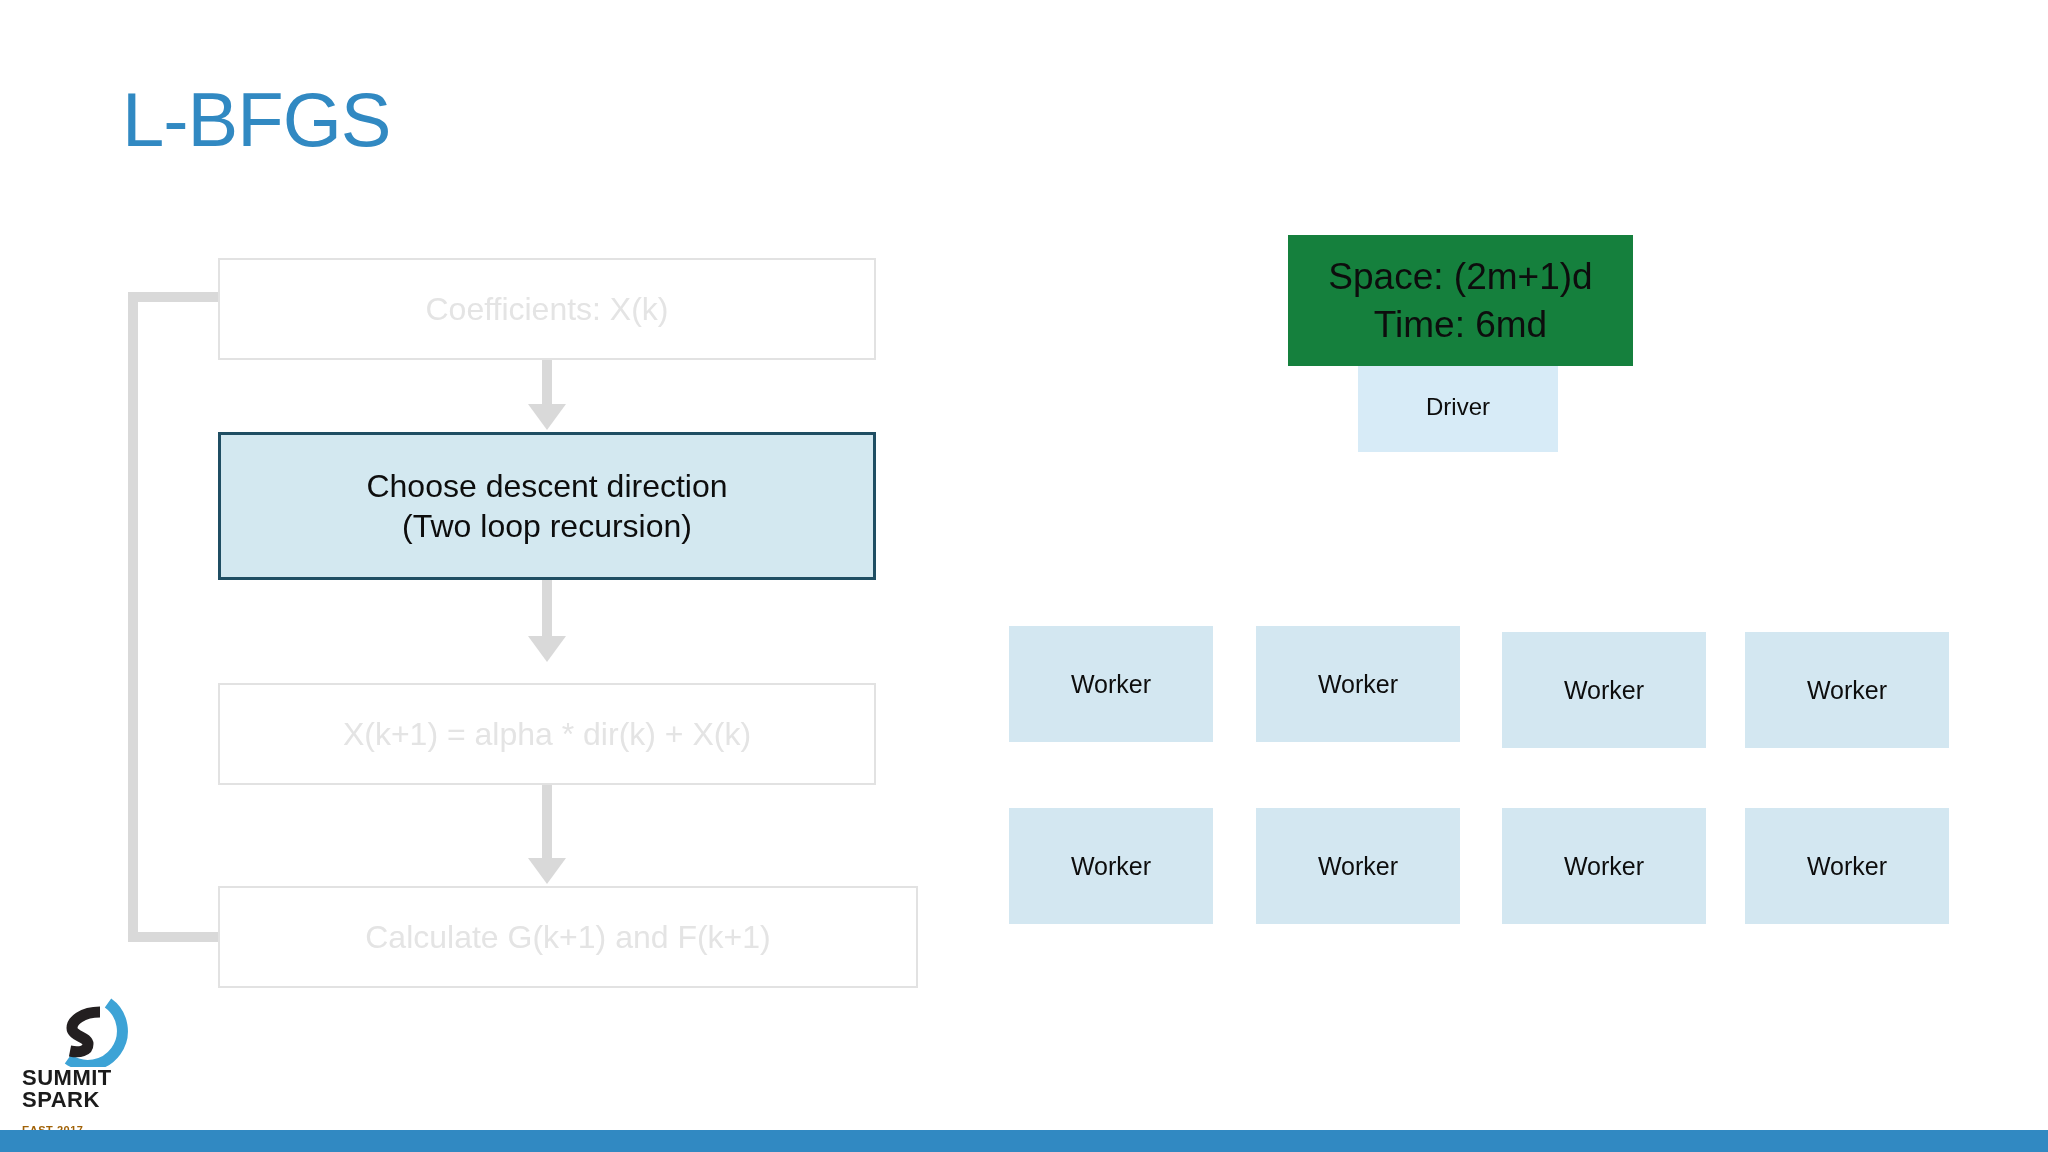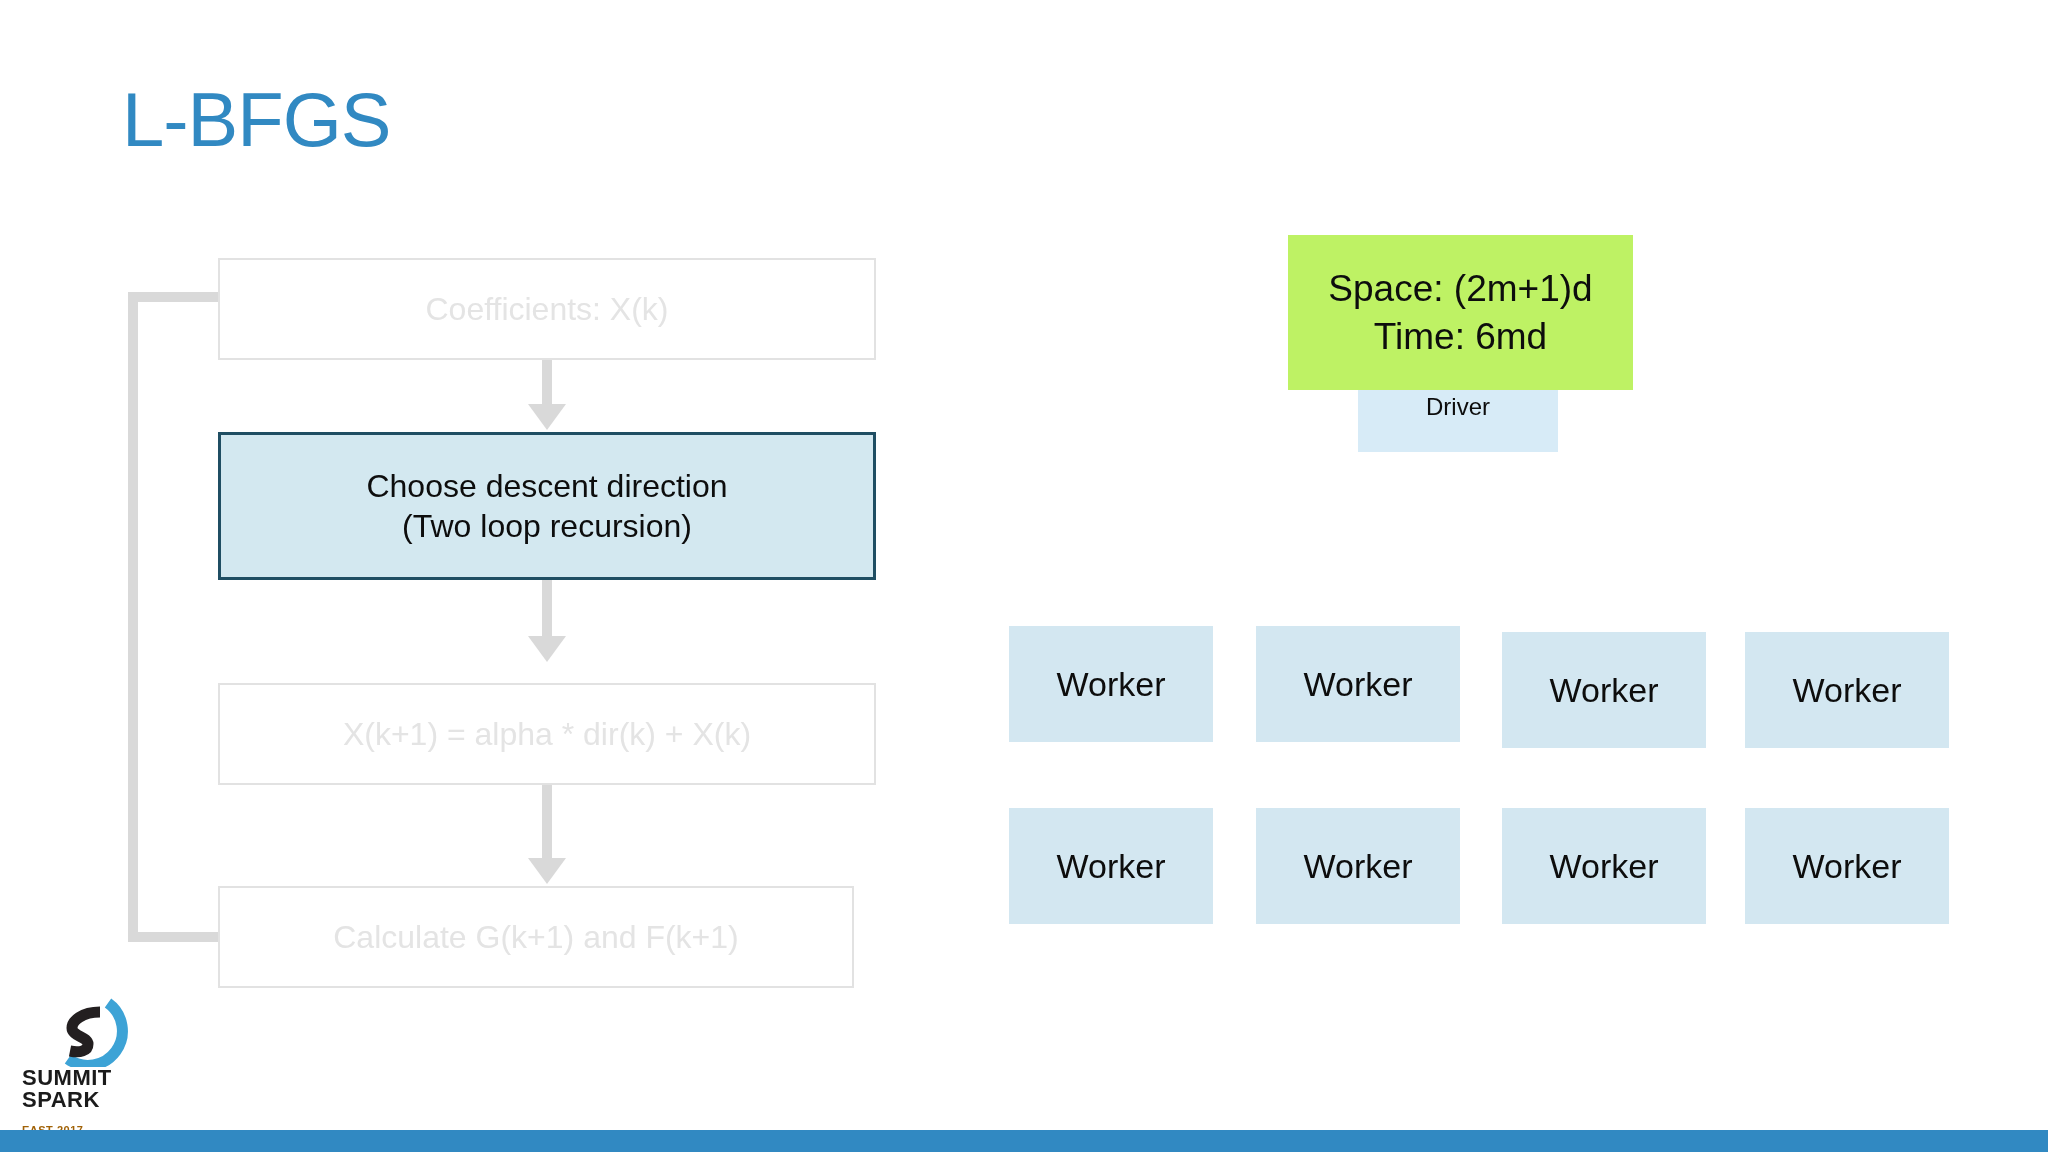--- a/index.html
+++ b/index.html
@@ -51,21 +51,21 @@
   }
   .flow-box.active {
     border: 3px solid #1f4e63;
     background: #d3e8f0;
     color: #0d0d0d;
   }
 
   #box-coefficients { left: 218px; top: 258px;  width: 658px; height: 102px; }
   #box-descent      { left: 218px; top: 432px;  width: 658px; height: 148px; }
   #box-update       { left: 218px; top: 664px;  width: 658px; height: 102px; margin-top: 19px; }
-  #box-gradient     { left: 218px; top: 886px;  width: 636px; height: 102px; }
+  #box-gradient     { left: 218px; top: 886px;  width: 700px; height: 102px; }
 
   
   .v-arrow {
     position: absolute;
     width: 10px;
     background: #d9d9d9;
   }
   .v-arrow-head {
     position: absolute;
     width: 0;
@@ -134,36 +134,36 @@
     width: 200px;
     height: 90px;
     background: #d7ebf7;
     font-size: 24px;
     z-index: 1;
   }
   #box-spacetime {
     left: 1288px;
     top: 235px;
     width: 345px;
-    height: 155px;
-    background: #bef264;
+    height: 131px;
+    background: #15803d;
     font-size: 37px;
     line-height: 1.28;
     z-index: 2;
   }
 
   .worker-box {
     position: absolute;
     box-sizing: border-box;
     display: flex;
     align-items: center;
     justify-content: center;
     background: #d3e7f1;
     color: #0d0d0d;
-    font-size: 34px;
+    font-size: 25px;
     width: 204px;
     height: 116px;
   }
   #worker-0 { left: 1009px; top: 626px; }
   #worker-1 { left: 1256px; top: 626px; }
   #worker-2 { left: 1502px; top: 632px; }
   #worker-3 { left: 1745px; top: 632px; }
   #worker-4 { left: 1009px; top: 808px; }
   #worker-5 { left: 1256px; top: 808px; }
   #worker-6 { left: 1502px; top: 808px; }

